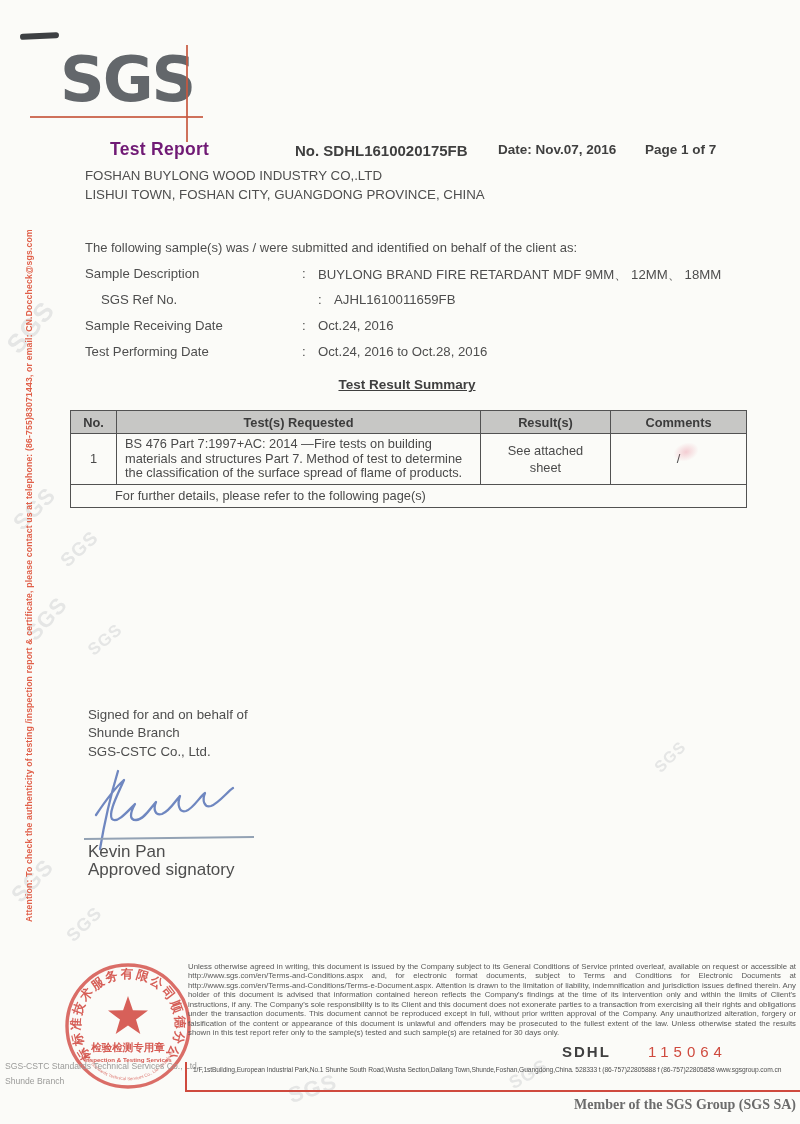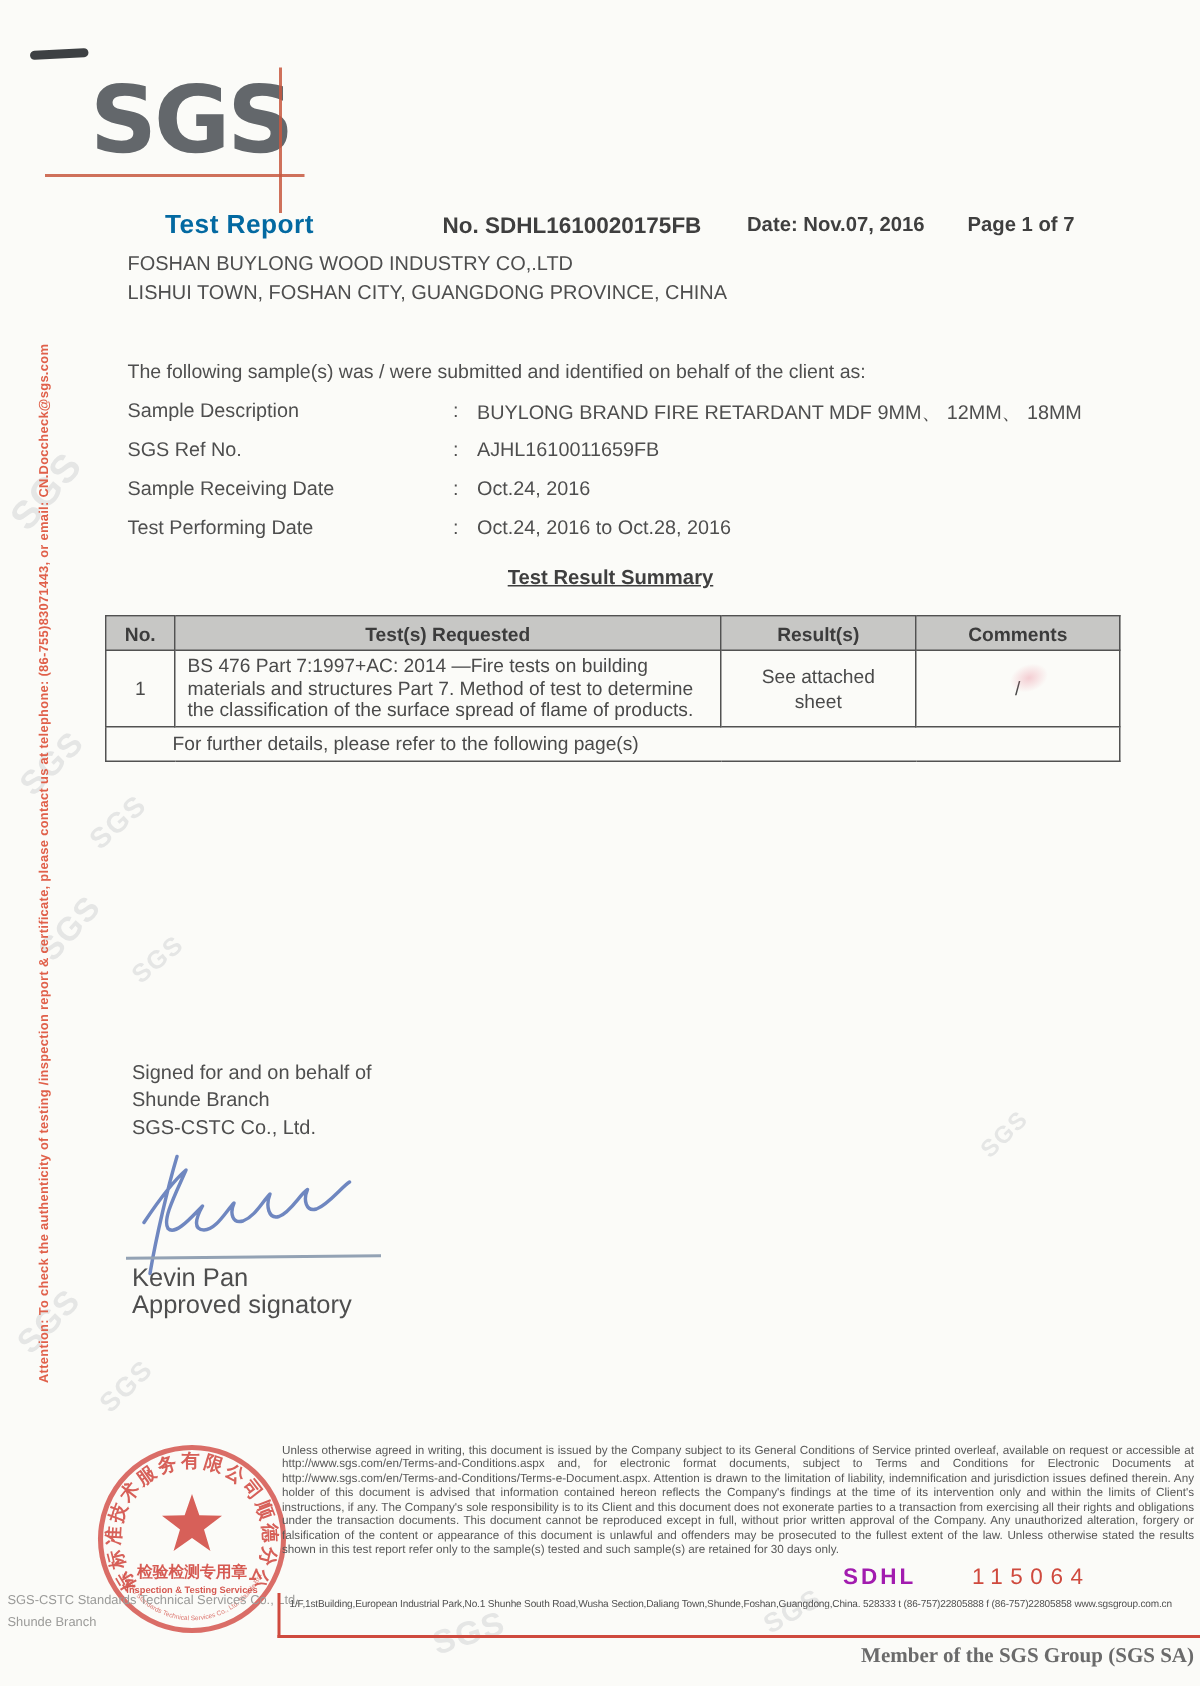--- a/index.html
+++ b/index.html
@@ -12,21 +12,21 @@
 
   
   .ink-mark { left:20px; top:33px; width:39px; height:6px; background:#3d4043; border-radius:3px; transform:rotate(-3deg); }
 
   
   .logo-text { left:60px; top:44px; font-family:"DejaVu Sans", sans-serif; font-weight:bold; font-size:62px; line-height:1.15; color:#63676b; letter-spacing:-2px; }
   .logo-vline { left:186px; top:45px; width:2px; height:97px; background:#c7583f; opacity:.85; }
   .logo-hline { left:30px; top:116px; width:173px; height:2px; background:#c7583f; opacity:.85; }
 
   
-  .doc-title { left:110px; top:139px; font-size:17.5px; font-weight:bold; color:#0369a1; letter-spacing:.3px; }
+  .doc-title { left:110px; top:139px; font-size:17.5px; font-weight:bold; color:#701a75; letter-spacing:.3px; }
   .report-no { left:295px; top:142px; font-size:15px; font-weight:bold; color:#3f3f3f; }
   .report-date { left:498px; top:142px; font-size:13.5px; font-weight:bold; color:#3f3f3f; }
   .page-info { left:645px; top:142px; font-size:13.5px; font-weight:bold; color:#3f3f3f; }
 
   .client { left:85px; top:166px; font-size:13.3px; line-height:19px; color:#4e4e4e; }
 
   .intro { left:85px; top:240px; font-size:13px; color:#4e4e4e; }
 
   .field { left:85px; display:flex; font-size:13.2px; color:#4e4e4e; }
   .field .lbl { width:217px; }
@@ -57,21 +57,21 @@
 
   
   .wm { position:absolute; font-size:22px; font-weight:bold; color:rgba(150,156,162,.22); letter-spacing:1px; }
 
   
   .stamp-svg { left:53px; top:951px; }
   .stamp-under { left:5px; top:1059px; font-size:8.6px; line-height:14.5px; color:#9b9b99; }
 
   
   .legal { left:188px; top:962px; width:608px; font-size:7.8px; line-height:9.45px; text-align:justify; color:#585858; }
-  .serial-prefix { left:562px; top:1043px; font-size:15px; font-weight:bold; letter-spacing:2px; color:#a21caf; }
+  .serial-prefix { left:562px; top:1043px; font-size:15px; font-weight:bold; letter-spacing:2px; color:#404040; }
   .serial-number { left:648px; top:1043px; font-size:15px; letter-spacing:5px; color:#cf4a3e; }
   .addr-vline { left:185px; top:1062px; width:2px; height:30px; background:#cf4a3e; }
   .addr { left:193px; top:1063px; width:606px; color:#505050; }
   .addr .en { font-size:6.7px; letter-spacing:-.1px; white-space:nowrap; line-height:13px; }
   .addr .cn { font-size:7.6px; white-space:nowrap; line-height:13px;margin-top:46px; }
   .addr-hline { left:185px; top:1090px; width:615px; height:2px; background:#cf4a3e; }
   .member { left:510px; top:1097px; width:286px; text-align:right; font-size:14px; font-weight:bold; color:#6b6b6b;font-family:Liberation Serif, serif; }
 </style>
 </head>
 <body>
@@ -105,21 +105,21 @@
     <div>LISHUI TOWN, FOSHAN CITY, GUANGDONG PROVINCE, CHINA</div>
   </div>
 
   <div class="abs intro">The following sample(s) was / were submitted and identified on behalf of the client as:</div>
 
   <div class="abs field" style="top:266px;">
     <span class="lbl">Sample Description</span>
     <span class="colon">:</span>
     <span class="val">BUYLONG BRAND FIRE RETARDANT MDF 9MM、 12MM、 18MM</span>
   </div>
-  <div class="abs field" style="top:292px;">
+  <div class="abs field" style="top:292px;margin-left:16px;">
     <span class="lbl">SGS Ref No.</span>
     <span class="colon">:</span>
     <span class="val">AJHL1610011659FB</span>
   </div>
   <div class="abs field" style="top:318px;">
     <span class="lbl">Sample Receiving Date</span>
     <span class="colon">:</span>
     <span class="val">Oct.24, 2016</span>
   </div>
   <div class="abs field" style="top:344px;">

